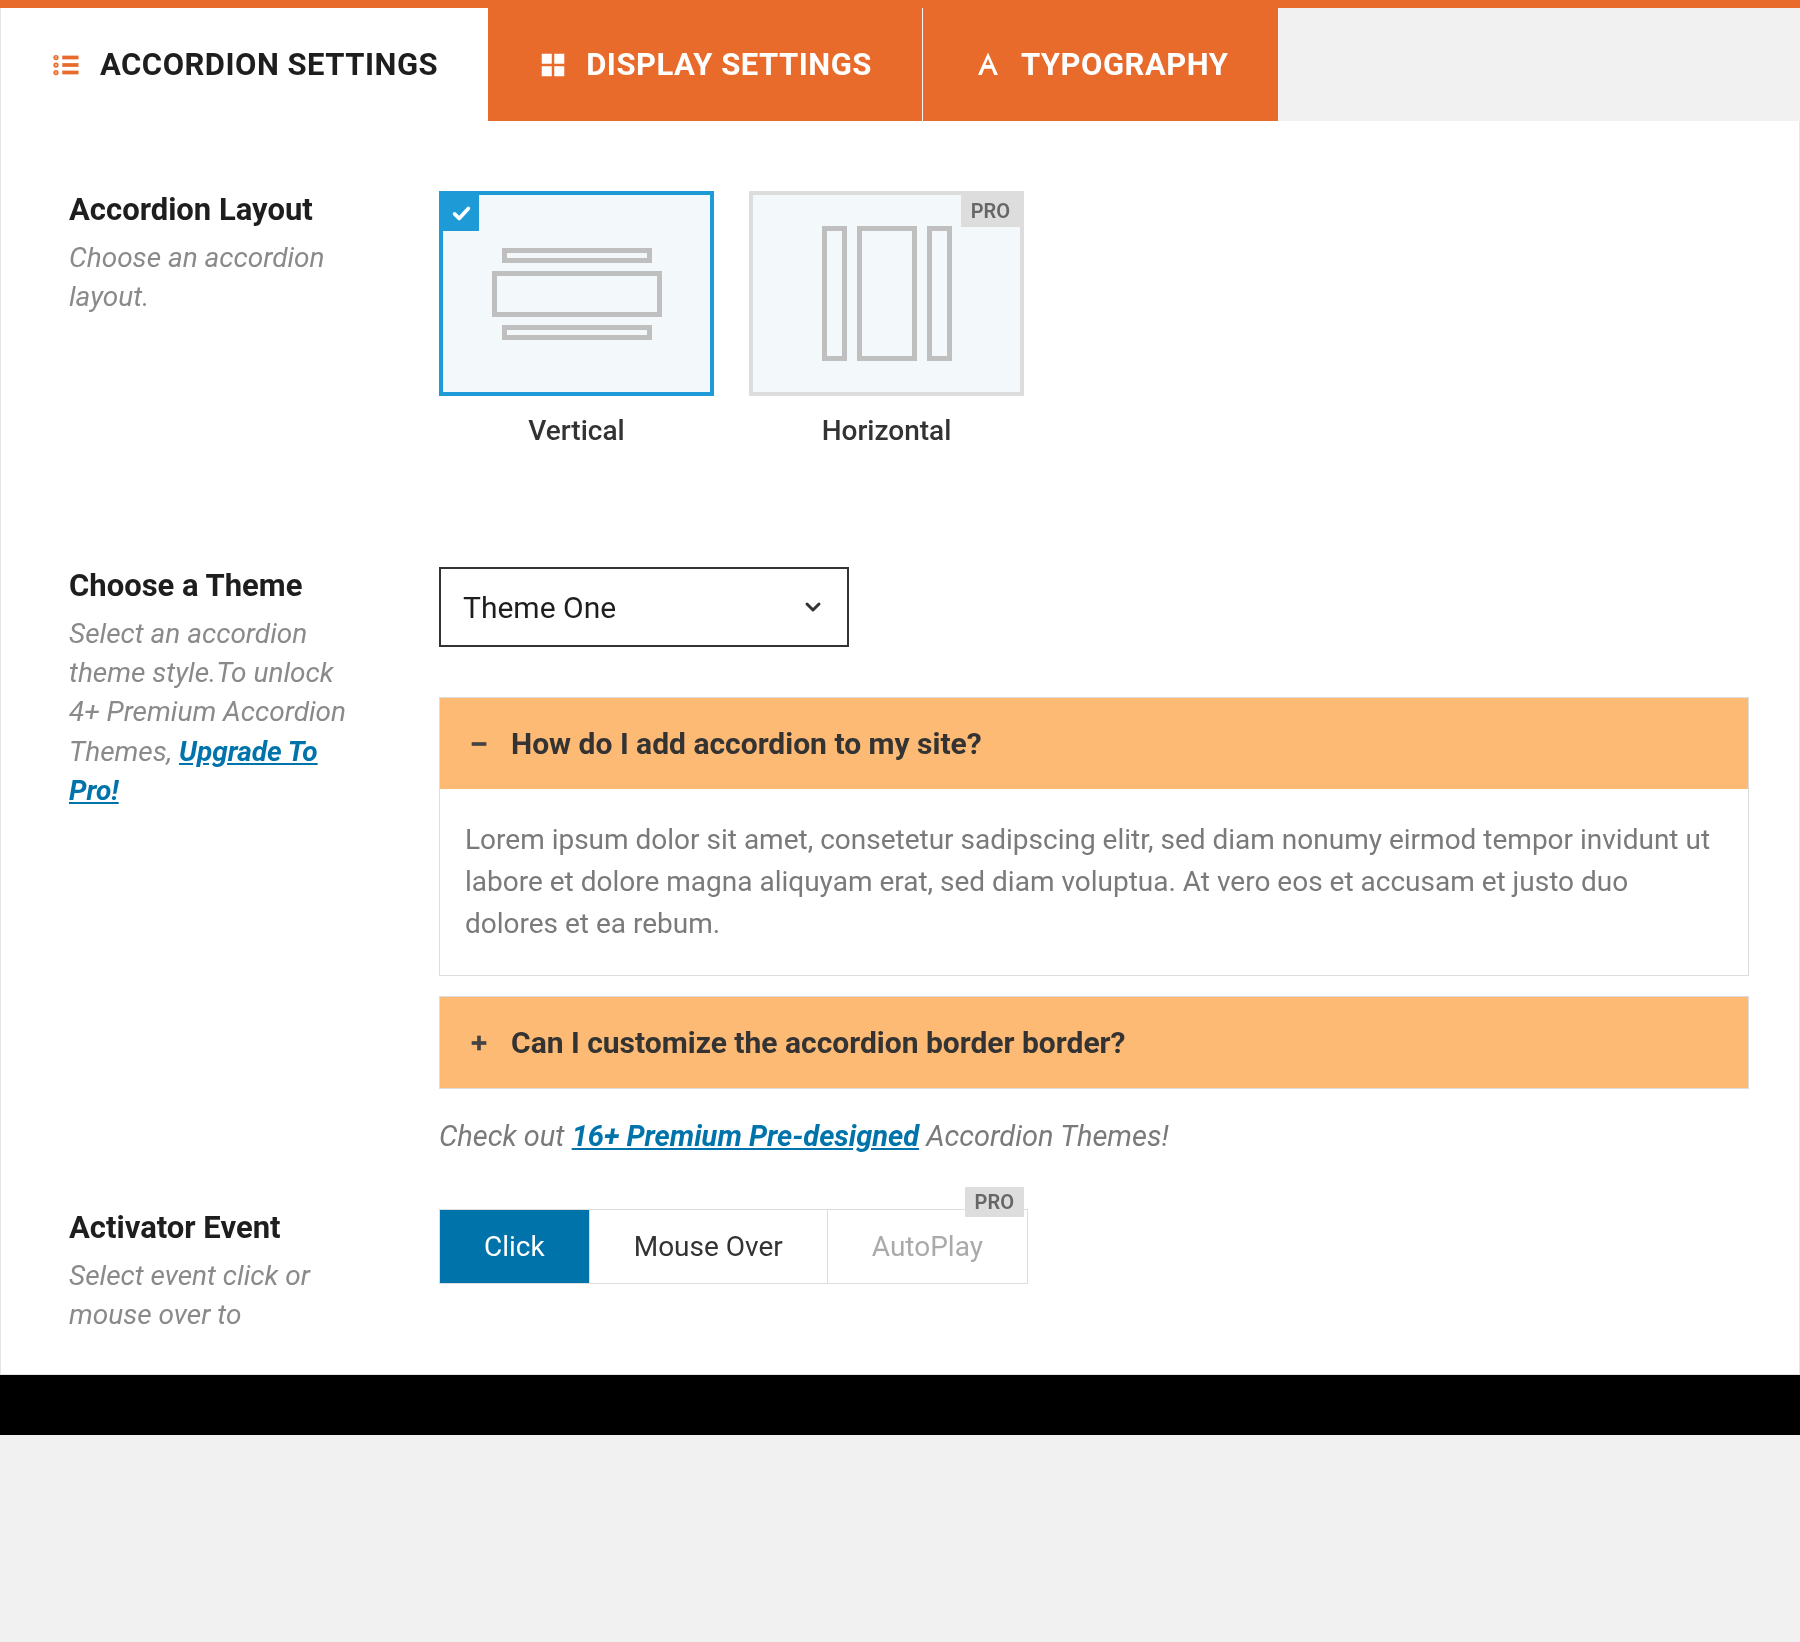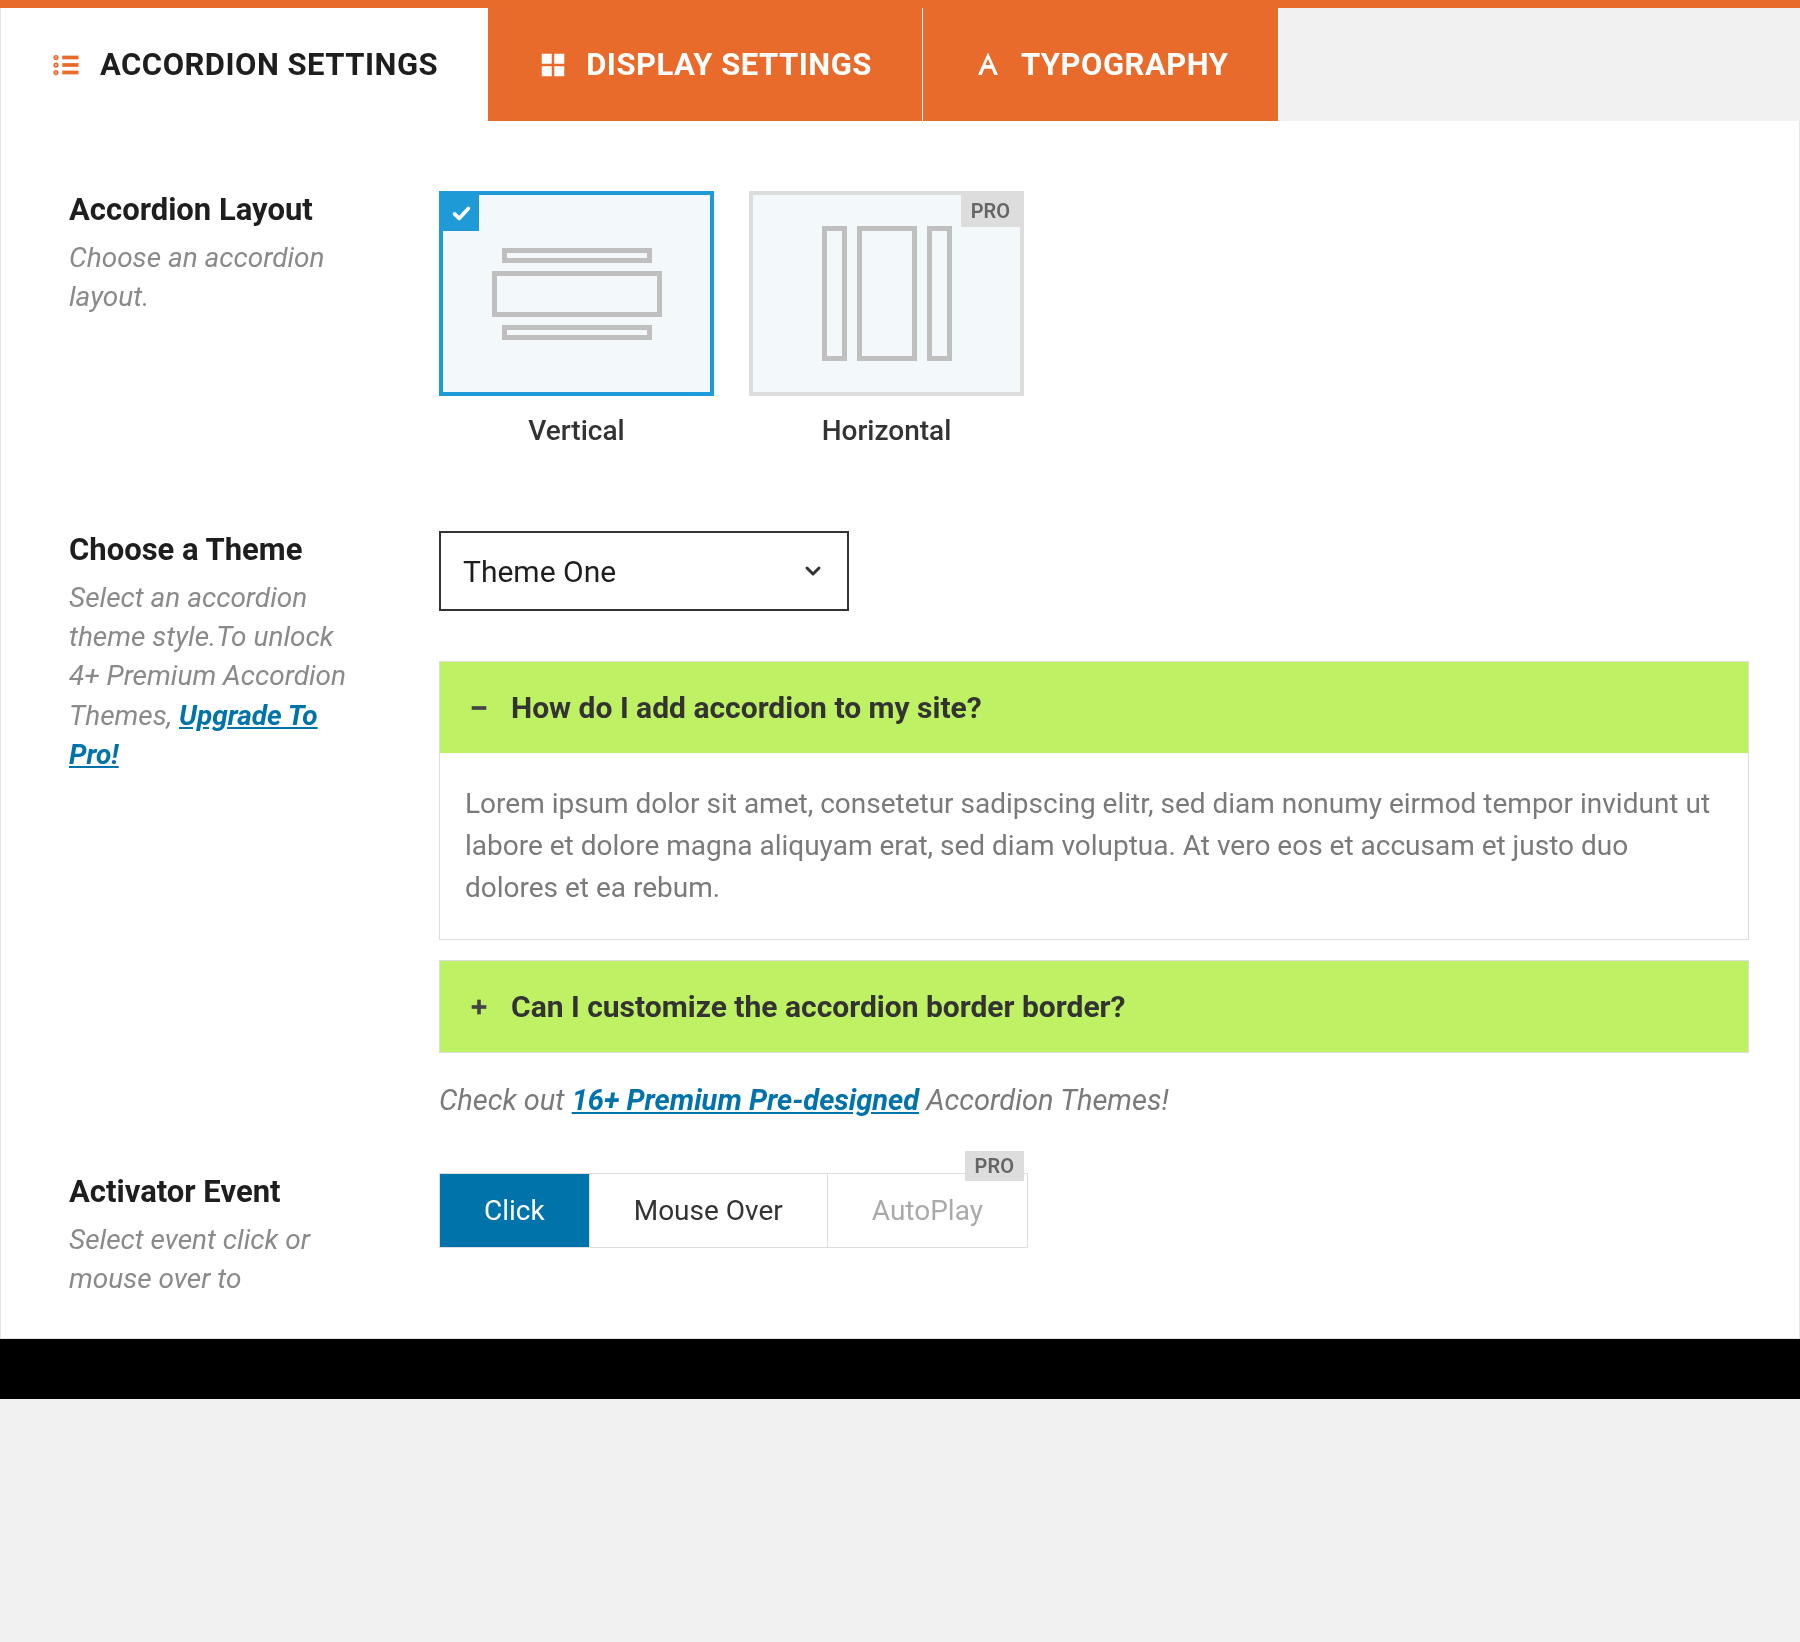--- a/index.html
+++ b/index.html
@@ -56,21 +56,21 @@
     .content {
       background: #fff;
       border: 1px solid #e5e5e5;
       border-top: none;
       padding: 70px 50px 40px 68px;
     }
 
     .field {
       display: flex;
       gap: 70px;
-      margin-bottom: 84px;
+      margin-bottom: 120px;
       align-items: flex-start;
     }
     .field.theme { margin-bottom: 56px; }
     .field.activator { margin-bottom: 0; }
 
     .field-left {
       width: 300px;
       flex-shrink: 0;
     }
     .field-right {
@@ -180,21 +180,21 @@
       height: 24px;
     }
     .accordion-preview {
       margin-top: 50px;
     }
     .accordion-item {
       border: 1px solid #ddd;
       margin-bottom: 20px;
     }
     .accordion-header {
-      background: #bef264;
+      background: #fdba74;
       padding: 28px 25px;
       display: flex;
       align-items: center;
       gap: 18px;
       cursor: pointer;
     }
     .accordion-icon {
       width: 28px;
       height: 28px;
       display: inline-flex;

